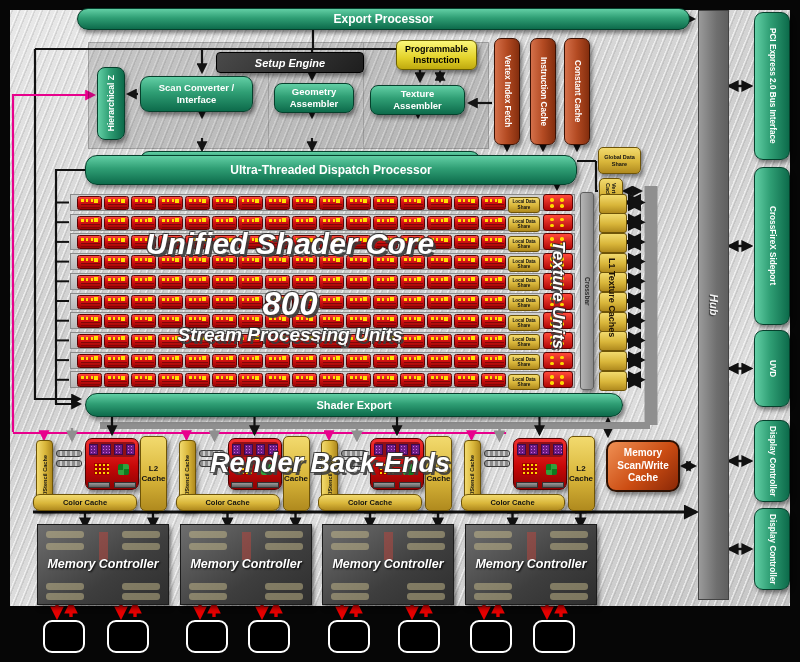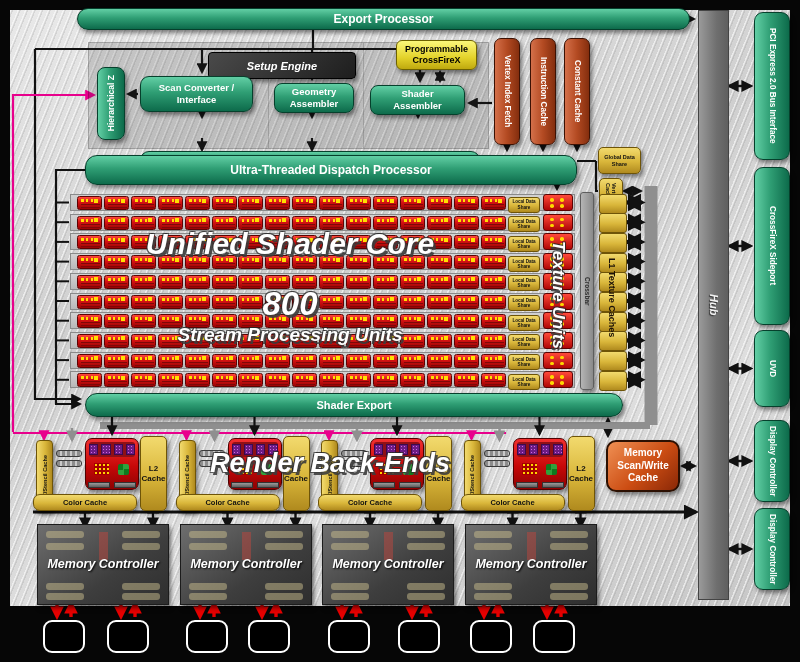--- a/index.html
+++ b/index.html
@@ -200,43 +200,43 @@
   <div class="boxlayer">
 
     <div class="box green fs12" style="left:77px;top:8px;width:613px;height:22px;border-radius:11px;">
       <span>Export Processor</span>
     </div>
 
     <div class="panel" style="left:88px;top:42px;width:399px;height:105px;">
       <div class="divider" style="left:179px;"></div>
       <div class="divider" style="left:274px;"></div>
     </div>
-    <div class="box fs11" style="left:208px;top:52px;width:148px;height:27px;border-radius:4px;
+    <div class="box fs11" style="left:216px;top:52px;width:148px;height:21px;border-radius:4px;
          background:linear-gradient(135deg,#4a4a4a,#1e1e1e);border:1px solid #000;color:#fff;font-weight:bold;font-style:italic;">
       <span>Setup Engine</span>
     </div>
     <div class="box vgreen" style="left:97px;top:67px;width:28px;height:73px;border-radius:8px;">
       <span class="vflip" style="font-size:8.5px;">Hierarchical Z</span>
     </div>
     <div class="box green" style="left:140px;top:76px;width:113px;height:36px;border-radius:9px;font-size:9.5px;line-height:1.25;padding:0 6px;">
       <span>Scan Converter / Interface</span>
     </div>
     <div class="box green" style="left:274px;top:83px;width:80px;height:30px;border-radius:8px;font-size:9.5px;line-height:1.25;padding:0 10px;">
       <span>Geometry Assembler</span>
     </div>
     <div class="box green" style="left:370px;top:85px;width:95px;height:30px;border-radius:8px;font-size:9.5px;line-height:1.25;padding:0 14px;">
-      <span>Shader Assembler</span>
+      <span>Texture Assembler</span>
     </div>
     <div class="box green fs10" style="left:140px;top:120px;width:340px;height:18px;border-radius:9px;">
       <span>Interpolators</span>
     </div>
     <div class="box" style="left:396px;top:40px;width:81px;height:30px;border-radius:6px;
          background:linear-gradient(180deg,#fbf77a,#e3d22a 60%,#bfa90f);border:1px solid #6e6200;
          font-size:9px;font-weight:bold;line-height:1.2;">
-      <span>Programmable CrossFireX</span>
+      <span>Programmable Instruction</span>
     </div>
 
     <div class="box ocache" style="left:494px;top:38px;width:26px;height:107px;border-radius:7px;">
       <span class="vtext" style="font-size:8.2px;">Vertex Index Fetch</span>
     </div>
     <div class="box ocache" style="left:530px;top:38px;width:26px;height:107px;border-radius:7px;">
       <span class="vtext" style="font-size:8.2px;">Instruction Cache</span>
     </div>
     <div class="box ocache" style="left:564px;top:38px;width:26px;height:107px;border-radius:7px;">
       <span class="vtext" style="font-size:8.2px;">Constant Cache</span>

